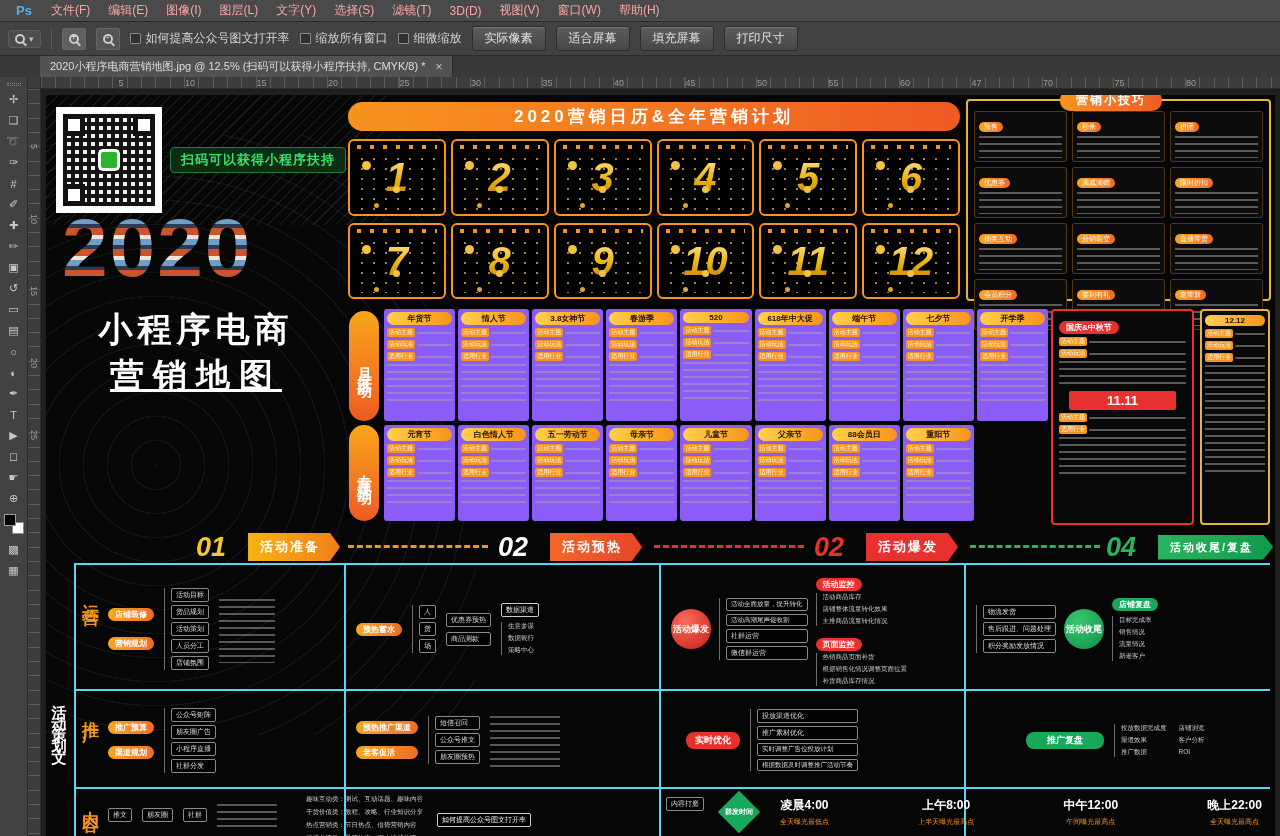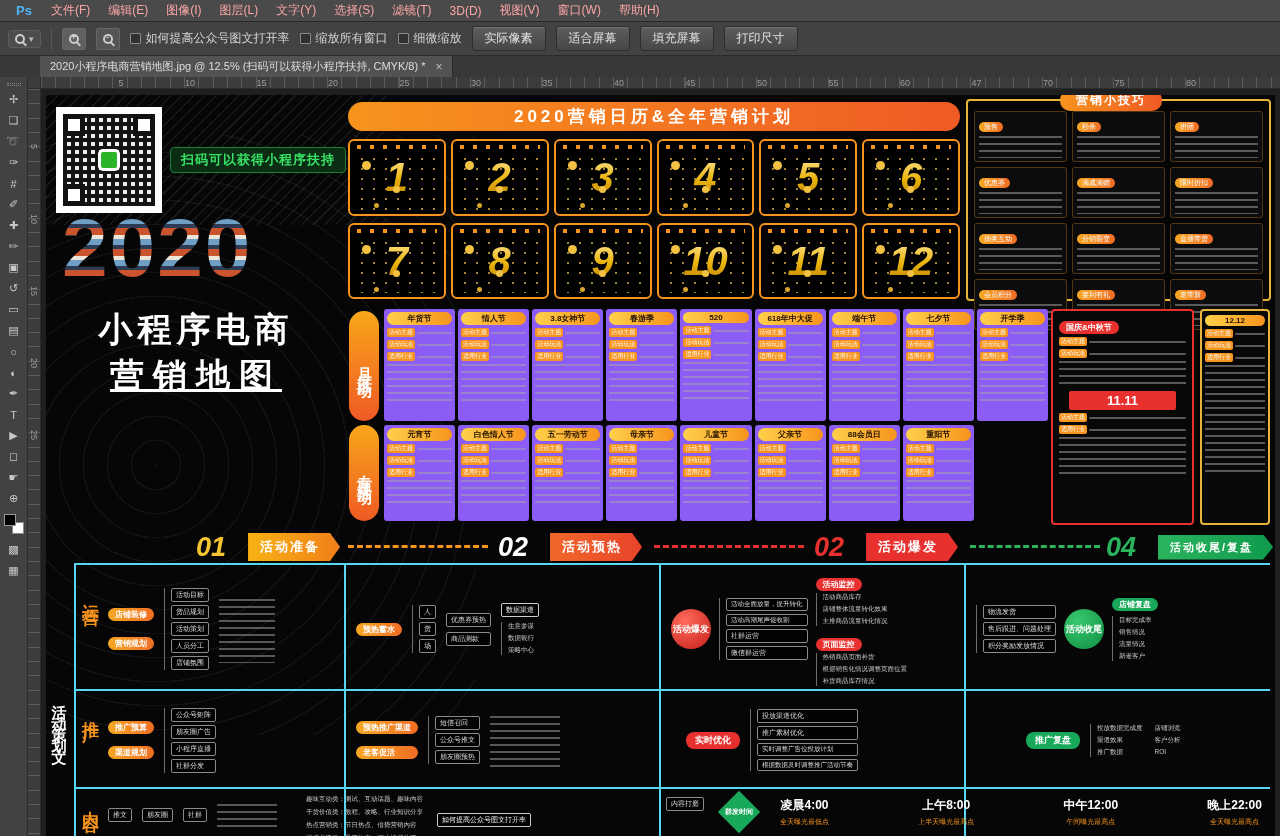--- a/index.html
+++ b/index.html
@@ -873,21 +873,21 @@
         <span class="pr" style="font-size:9px;padding:2px 9px">实时优化</span>
         <div class="tree">
           <span class="node">投放渠道优化</span>
           <span class="node">推广素材优化</span>
           <span class="node wrap" style="max-width:150px">实时调整广告位投放计划</span>
           <span class="node wrap" style="max-width:150px">根据数据及时调整推广活动节奏</span>
         </div>
       </div>
 
       <div class="cell" style="left:980px;top:602px;height:86px">
-        <span class="pg" style="font-size:9px;padding:2px 9px">推广复盘</span>
+        <span class="pg" style="font-size:9px;padding:2px 21px">推广复盘</span>
         <div class="cols2">
           <span class="titem">投放数据完成度</span>
           <span class="titem">店铺浏览</span>
           <span class="titem">渠道效果</span>
           <span class="titem">客户分析</span>
           <span class="titem">推广数据</span>
           <span class="titem">ROI</span>
         </div>
       </div>
 

